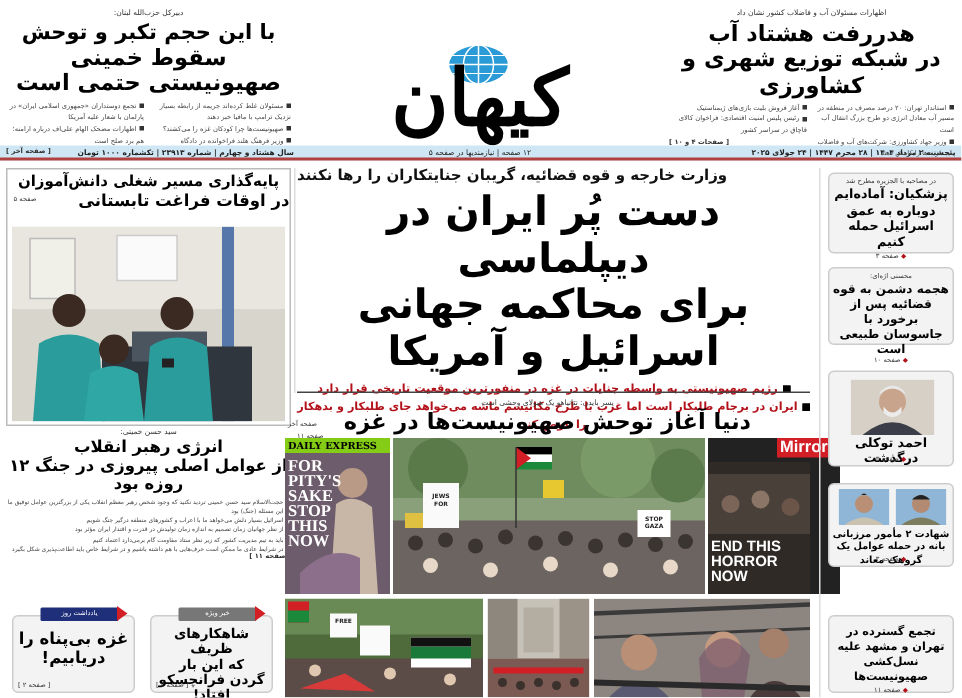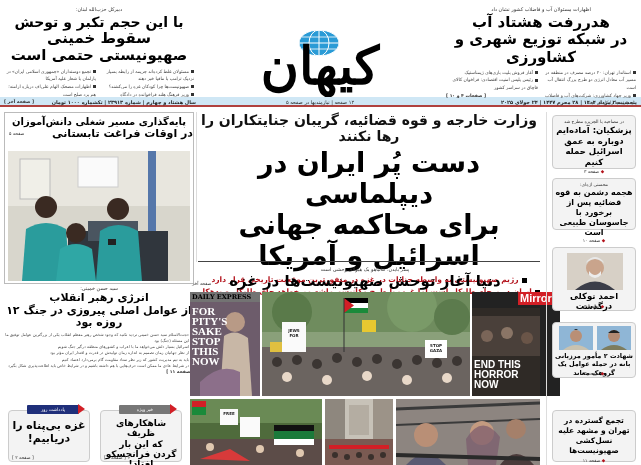--- a/index.html
+++ b/index.html
@@ -137,21 +137,21 @@
   <div class="abs" style="right:10px; top:-6px; height:9px; width:52px; background:#1f2f7a; border-radius:1px; text-align:center; font-size:4.5px; line-height:9px; color:#fff;">
     <span>یادداشت روز</span>
   </div>
   <div class="abs" style="right:4px; top:-7px; width:0; height:0; border-top:5px solid transparent; border-bottom:5px solid transparent; border-left:7px solid #d21f26;"></div>
   <div class="hl" style="font-size:11px; margin-top:9px;">غزه بی‌پناه را</div>
   <div class="hl" style="font-size:11px;">دریابیم!</div>
   <div class="page-ref abs" style="left:3px; bottom:1px;">[ صفحه ۲ ]</div>
 </div>
 
 <div class="abs" style="left:198px; top:112px; width:342px; height:146px;">
-  <div style="text-align:center; font-size:14px; font-weight:bold; color:#111;">وزارت خارجه و قوه قضائیه، گریبان جنایتکاران را رها نکنند</div>
+  <div style="text-align:left; font-size:10px; font-weight:bold; color:#111;">وزارت خارجه و قوه قضائیه، گریبان جنایتکاران را رها نکنند</div>
   <div class="hl" style="font-size:27px; margin-top:3px; line-height:1.15;">دست پُر ایران در دیپلماسی</div>
   <div class="hl" style="font-size:27px; line-height:1.15;">برای محاکمه جهانی اسرائیل و آمریکا</div>
   <div style="margin-top:3px; text-align:center;">
     <div class="red" style="font-size:7.5px; font-weight:bold; line-height:1.6;">
       <span style="display:inline-block; width:5px; height:5px; border:1px solid #000; background:#000; margin-left:3px; vertical-align:middle;"></span><span>رژیم صهیونیستی به واسطه جنایات در غزه در منفورترین موقعیت تاریخی قرار دارد</span>
     </div>
     <div class="red" style="font-size:7.5px; font-weight:bold; line-height:1.6;">
       <span style="display:inline-block; width:5px; height:5px; border:1px solid #000; background:#000; margin-left:3px; vertical-align:middle;"></span><span>ایران در برجام طلبکار است اما غرب با طرح مکانیسم ماشه می‌خواهد جای طلبکار و بدهکار را عوض کند</span>
     </div>
   </div>
@@ -161,21 +161,21 @@
 <div class="abs" style="left:198px; top:261px; width:342px; height:1px; background:#444;"></div>
 
 <div class="abs" style="left:190px; top:266px; width:350px; height:199px;">
   <div class="kicker">پسر بایدن: نتانیاهو یک هیولای وحشی است</div>
   <div style="position:relative;">
     <div class="hl" style="font-size:15px; margin-top:1px;">دنیا آغاز توحش صهیونیست‌ها در غزه</div>
     <span class="page-ref abs" style="left:2px; top:8px;">صفحه آخر</span>
   </div>
 
   <div class="abs photo" style="left:0; top:26px; width:70px; height:104px; background:#5a4d5c;">
-    <div style="background:#737373; color:#000; font-family:'DejaVu Serif', serif; font-size:6.5px; font-weight:bold; direction:ltr; text-align:left; padding:1px 2px; height:10px;">DAILY EXPRESS</div>
+    <div style="background:#84cc16; color:#000; font-family:'DejaVu Serif', serif; font-size:6.5px; font-weight:bold; direction:ltr; text-align:left; padding:1px 2px; height:10px;">DAILY EXPRESS</div>
     <svg class="abs" style="left:0; top:10px;" width="70" height="94" viewBox="0 0 70 94">
       <rect width="70" height="94" fill="#6d5c6b"></rect>
       <circle cx="45" cy="20" r="10" fill="#b89a86"></circle>
       <path d="M30 94 L34 34 Q45 26 58 36 L62 94 Z" fill="#c8b7a6"></path>
       <path d="M10 80 Q30 60 50 70 L50 94 L10 94Z" fill="#8c6f8a"></path>
     </svg>
     <div class="abs" style="left:2px; top:14px; width:30px; color:#fff; font-family:'Liberation Serif', serif; font-weight:bold; font-size:11px; line-height:10px; direction:ltr; text-align:left; text-transform:uppercase;">FOR PITY'S SAKE STOP THIS NOW</div>
   </div>
 
   <div class="abs photo" style="left:72px; top:26px; width:208px; height:104px;">

